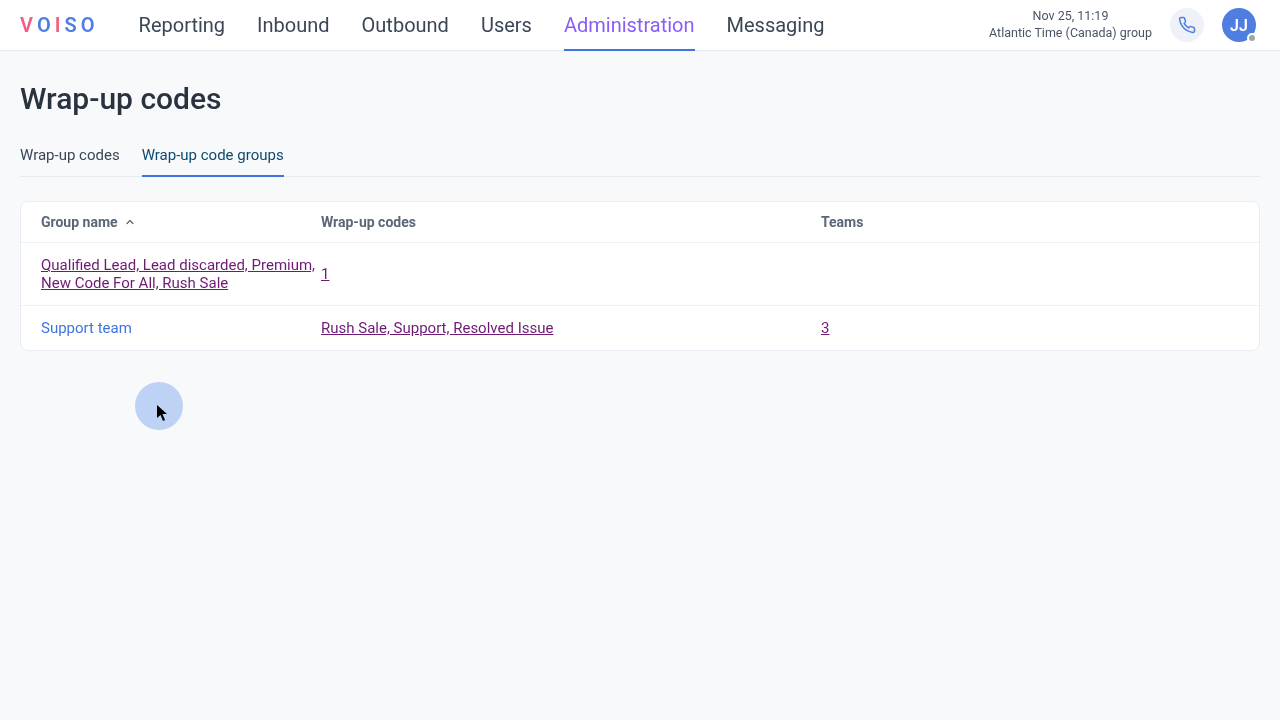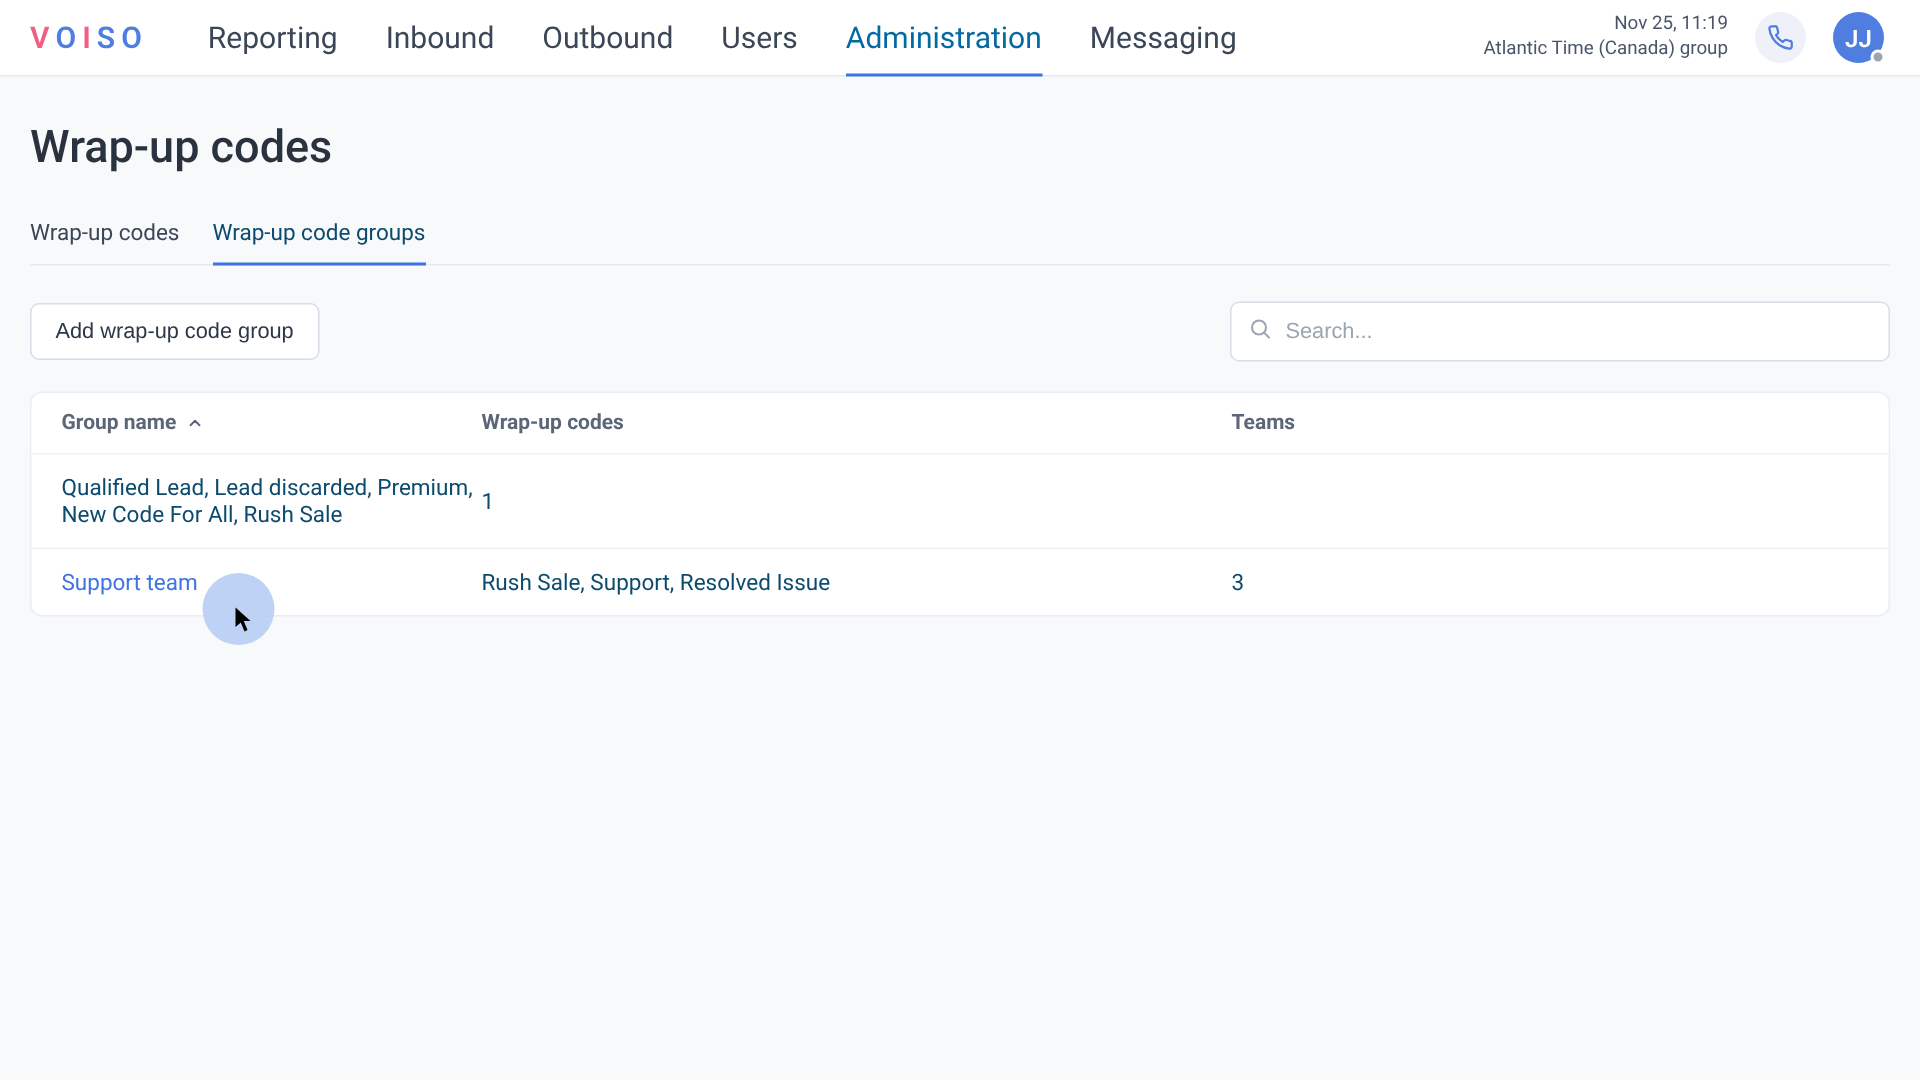--- a/index.html
+++ b/index.html
@@ -42,38 +42,38 @@
   .nav-item {
     display: flex;
     align-items: center;
     height: 100%;
     font-size: 20px;
     color: #3b4656;
     cursor: pointer;
     position: relative;
   }
   .nav-item.active {
-    color: #0369a1;
+    color: #8b5cf6;
   }
   .nav-item.active::after {
     content: "";
     position: absolute;
     left: 0; right: 0; bottom: -1px;
     height: 2px;
     background: #3f74e0;
   }
 
   .topbar-right {
     margin-left: auto;
     display: flex;
     align-items: center;
     gap: 18px;
   }
   .datetime {
-    text-align: right;
+    text-align: center;
     font-size: 12.5px;
     color: #4a5568;
     line-height: 1.35;
   }
   .icon-circle {
     width: 34px; height: 34px;
     border-radius: 50%;
     background: #eef2f8;
     display: flex;
     align-items: center;
@@ -204,21 +204,21 @@
   .trow {
     padding: 13px 20px;
     font-size: 15px;
     border-bottom: 1px solid #edf1f6;
   }
   .trow:last-child { border-bottom: none; }
   .cell-link {
     color: #3f74e0;
     cursor: pointer;
   }
-  .cell-text { color: #0c4a6e; }
+  .cell-text { color: #701a75; text-decoration: underline; }
 
   
   .cursor-highlight {
     position: absolute;
     left: 135px;
     top: 382px;
     width: 48px; height: 48px;
     border-radius: 50%;
     background: #b6cdf3;
     opacity: 0.9;
@@ -268,32 +268,20 @@
 </div>
 
 <div class="page">
   <h1 class="page-title">Wrap-up codes</h1>
 
   <div class="tabs">
     <div class="tab">Wrap-up codes</div>
     <div class="tab active">Wrap-up code groups</div>
   </div>
 
-  <div class="toolbar">
-    <button class="add-btn">Add wrap-up code group</button>
-    <div class="search-wrap">
-      <span class="search-icon">
-        <svg width="16" height="16" viewBox="0 0 24 24" fill="none" stroke="currentColor" stroke-width="2" stroke-linecap="round" stroke-linejoin="round">
-          <circle cx="11" cy="11" r="7"></circle>
-          <line x1="21" y1="21" x2="16.65" y2="16.65"></line>
-        </svg>
-      </span>
-      <input class="search-input" type="text" placeholder="Search..." style="">
-    </div>
-  </div>
 
   <div class="table">
     <div class="thead">
       <div class="th-sort">
         <span>Group name</span>
         <svg width="12" height="12" viewBox="0 0 24 24" fill="none" stroke="#5b6676" stroke-width="2.5" stroke-linecap="round" stroke-linejoin="round">
           <polyline points="18 15 12 9 6 15"></polyline>
         </svg>
       </div>
       <div>Wrap-up codes</div>

